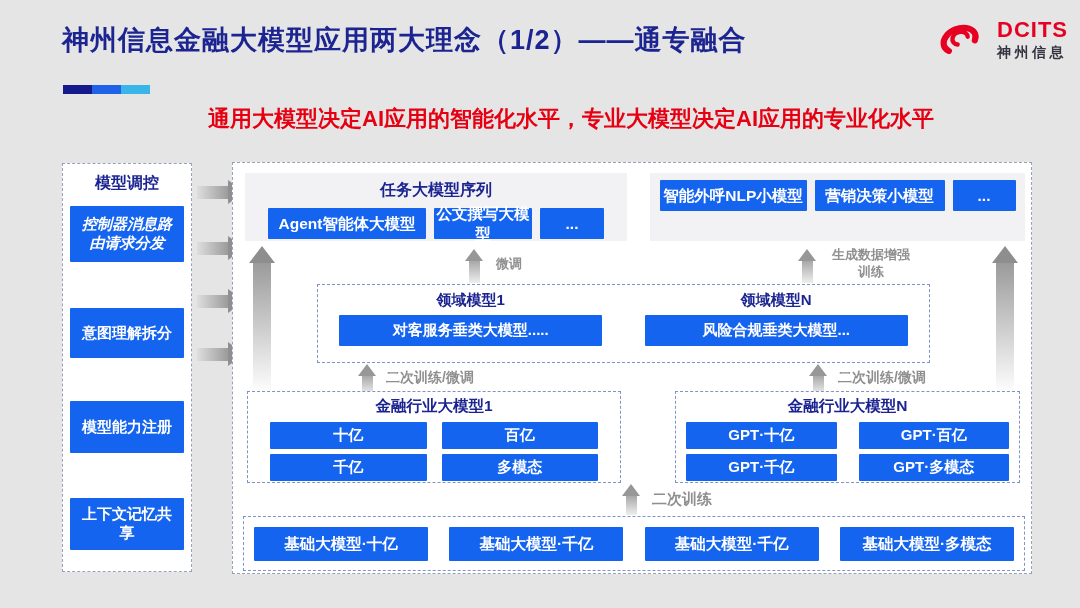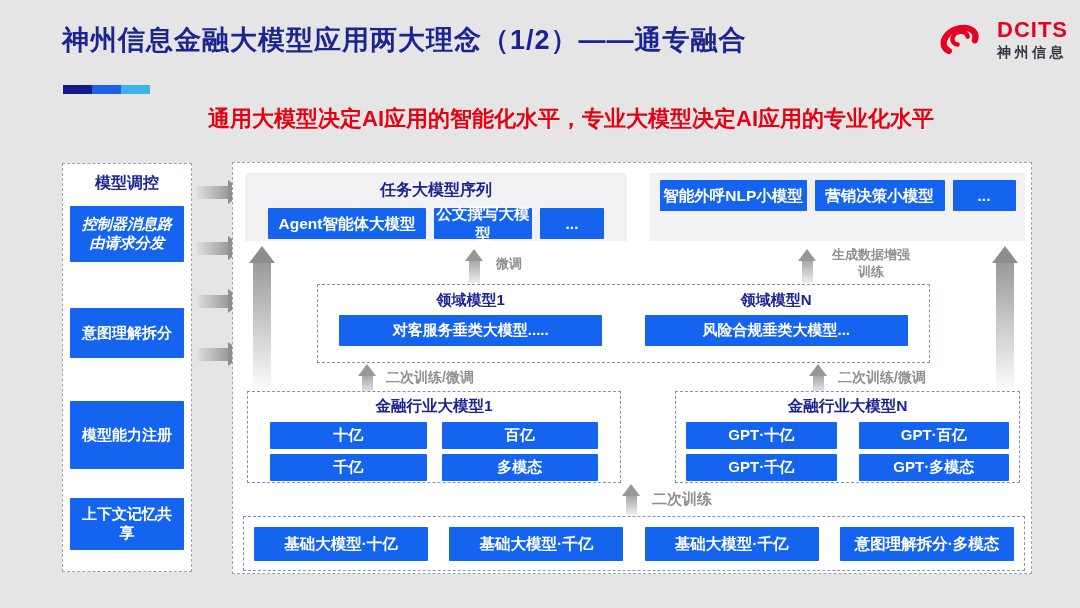--- a/index.html
+++ b/index.html
@@ -94,21 +94,21 @@
       <i></i>
       <i></i>
     </div>
 
   <div class="abs subtitle">通用大模型决定AI应用的智能化水平，专业大模型决定AI应用的专业化水平</div>
 
   <div class="abs sidebar dashed-outer">
     <div class="sidebar-header">模型调控</div>
     <div class="blue-box" style="top:42px;height:56px;font-style:italic;">控制器消息路由请求分发</div>
     <div class="blue-box" style="top:144px;height:50px;">意图理解拆分</div>
-    <div class="blue-box" style="top:237px;height:68px;">模型能力注册</div>
+    <div class="blue-box" style="top:237px;height:52px;">模型能力注册</div>
     <div class="blue-box" style="top:334px;height:52px;">上下文记忆共享</div>
   </div>
 
   <div class="right-arrow" style="left:197px;top:180px;">
       <i class="shaft"></i>
       <i class="head"></i>
     </div>
   <div class="right-arrow" style="left:197px;top:236px;">
       <i class="shaft"></i>
       <i class="head"></i>
@@ -207,17 +207,17 @@
     <div class="up-arrow small" style="left:387px;top:321px;height:31px;width:22px;">
         <i class="head"></i>
         <i class="shaft"></i>
       </div>
     <div class="gray-label" style="left:419px;top:327px;font-size:15px;">二次训练</div>
 
     <div class="abs base-box dashed-inner">
       <div class="blue-box">基础大模型·十亿</div>
       <div class="blue-box">基础大模型·千亿</div>
       <div class="blue-box">基础大模型·千亿</div>
-      <div class="blue-box">意图理解拆分·多模态</div>
+      <div class="blue-box">基础大模型·多模态</div>
     </div>
 
   </div>
 </div>
 
 </body></html>

